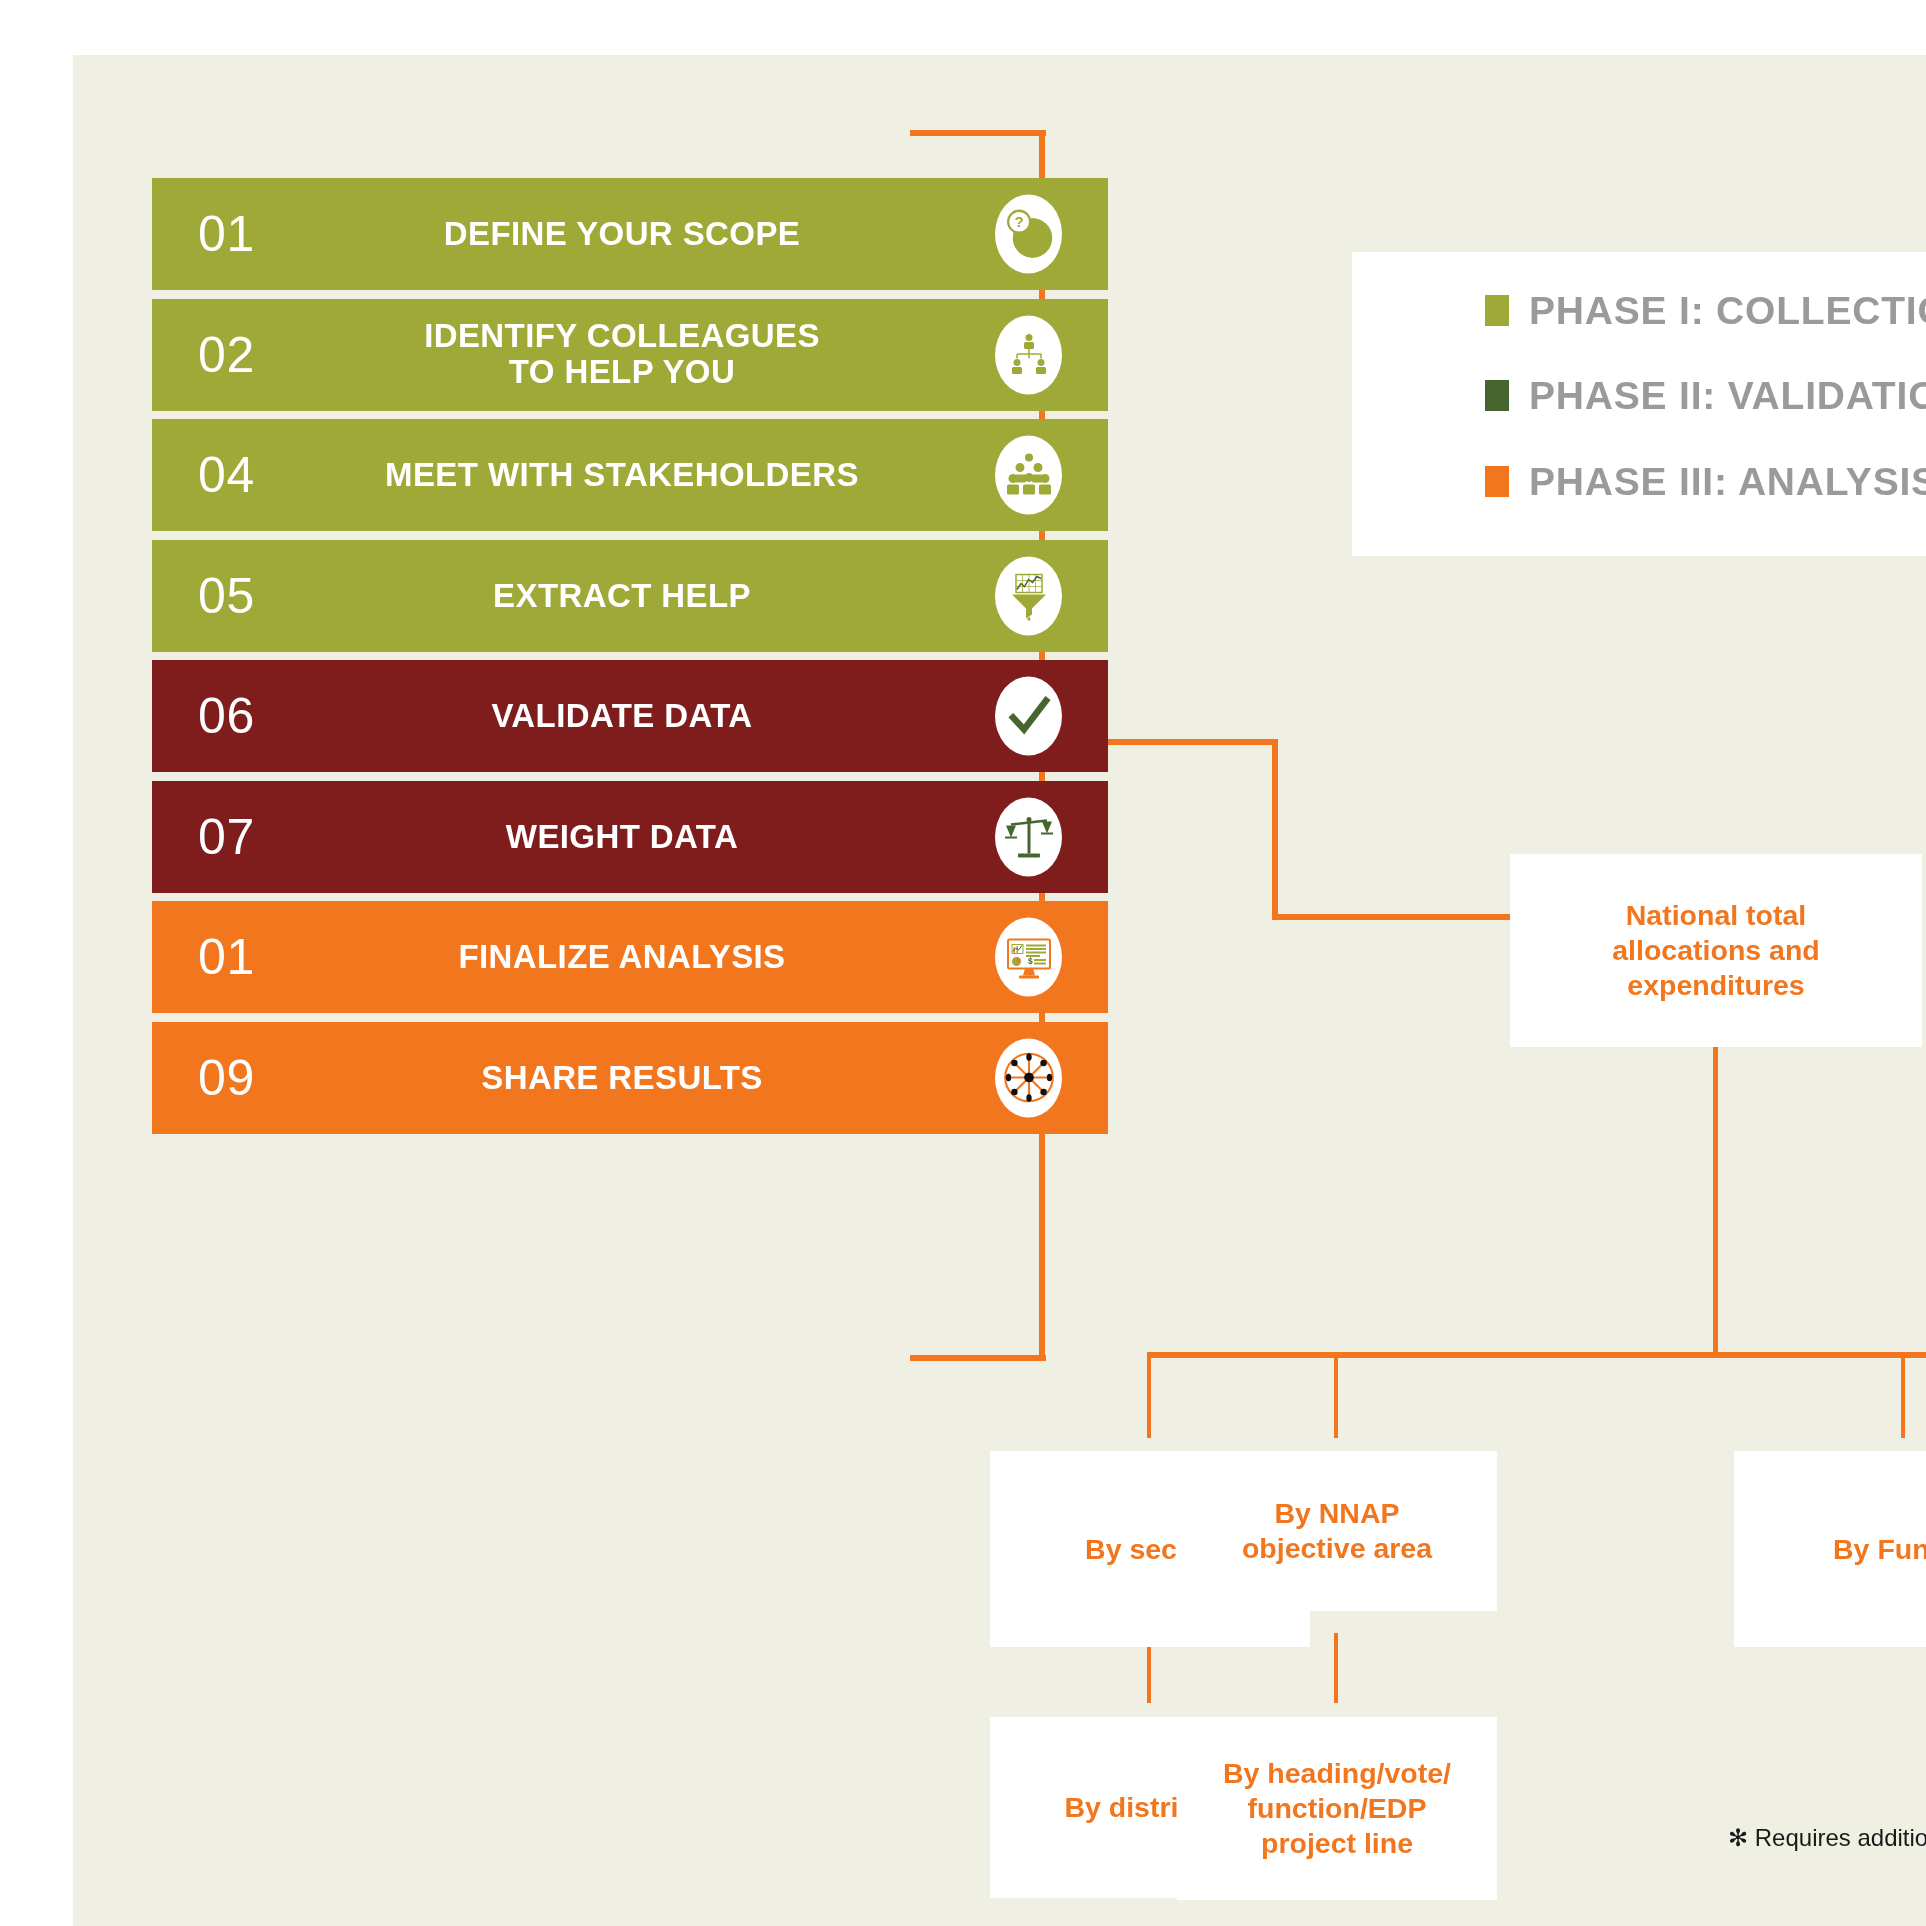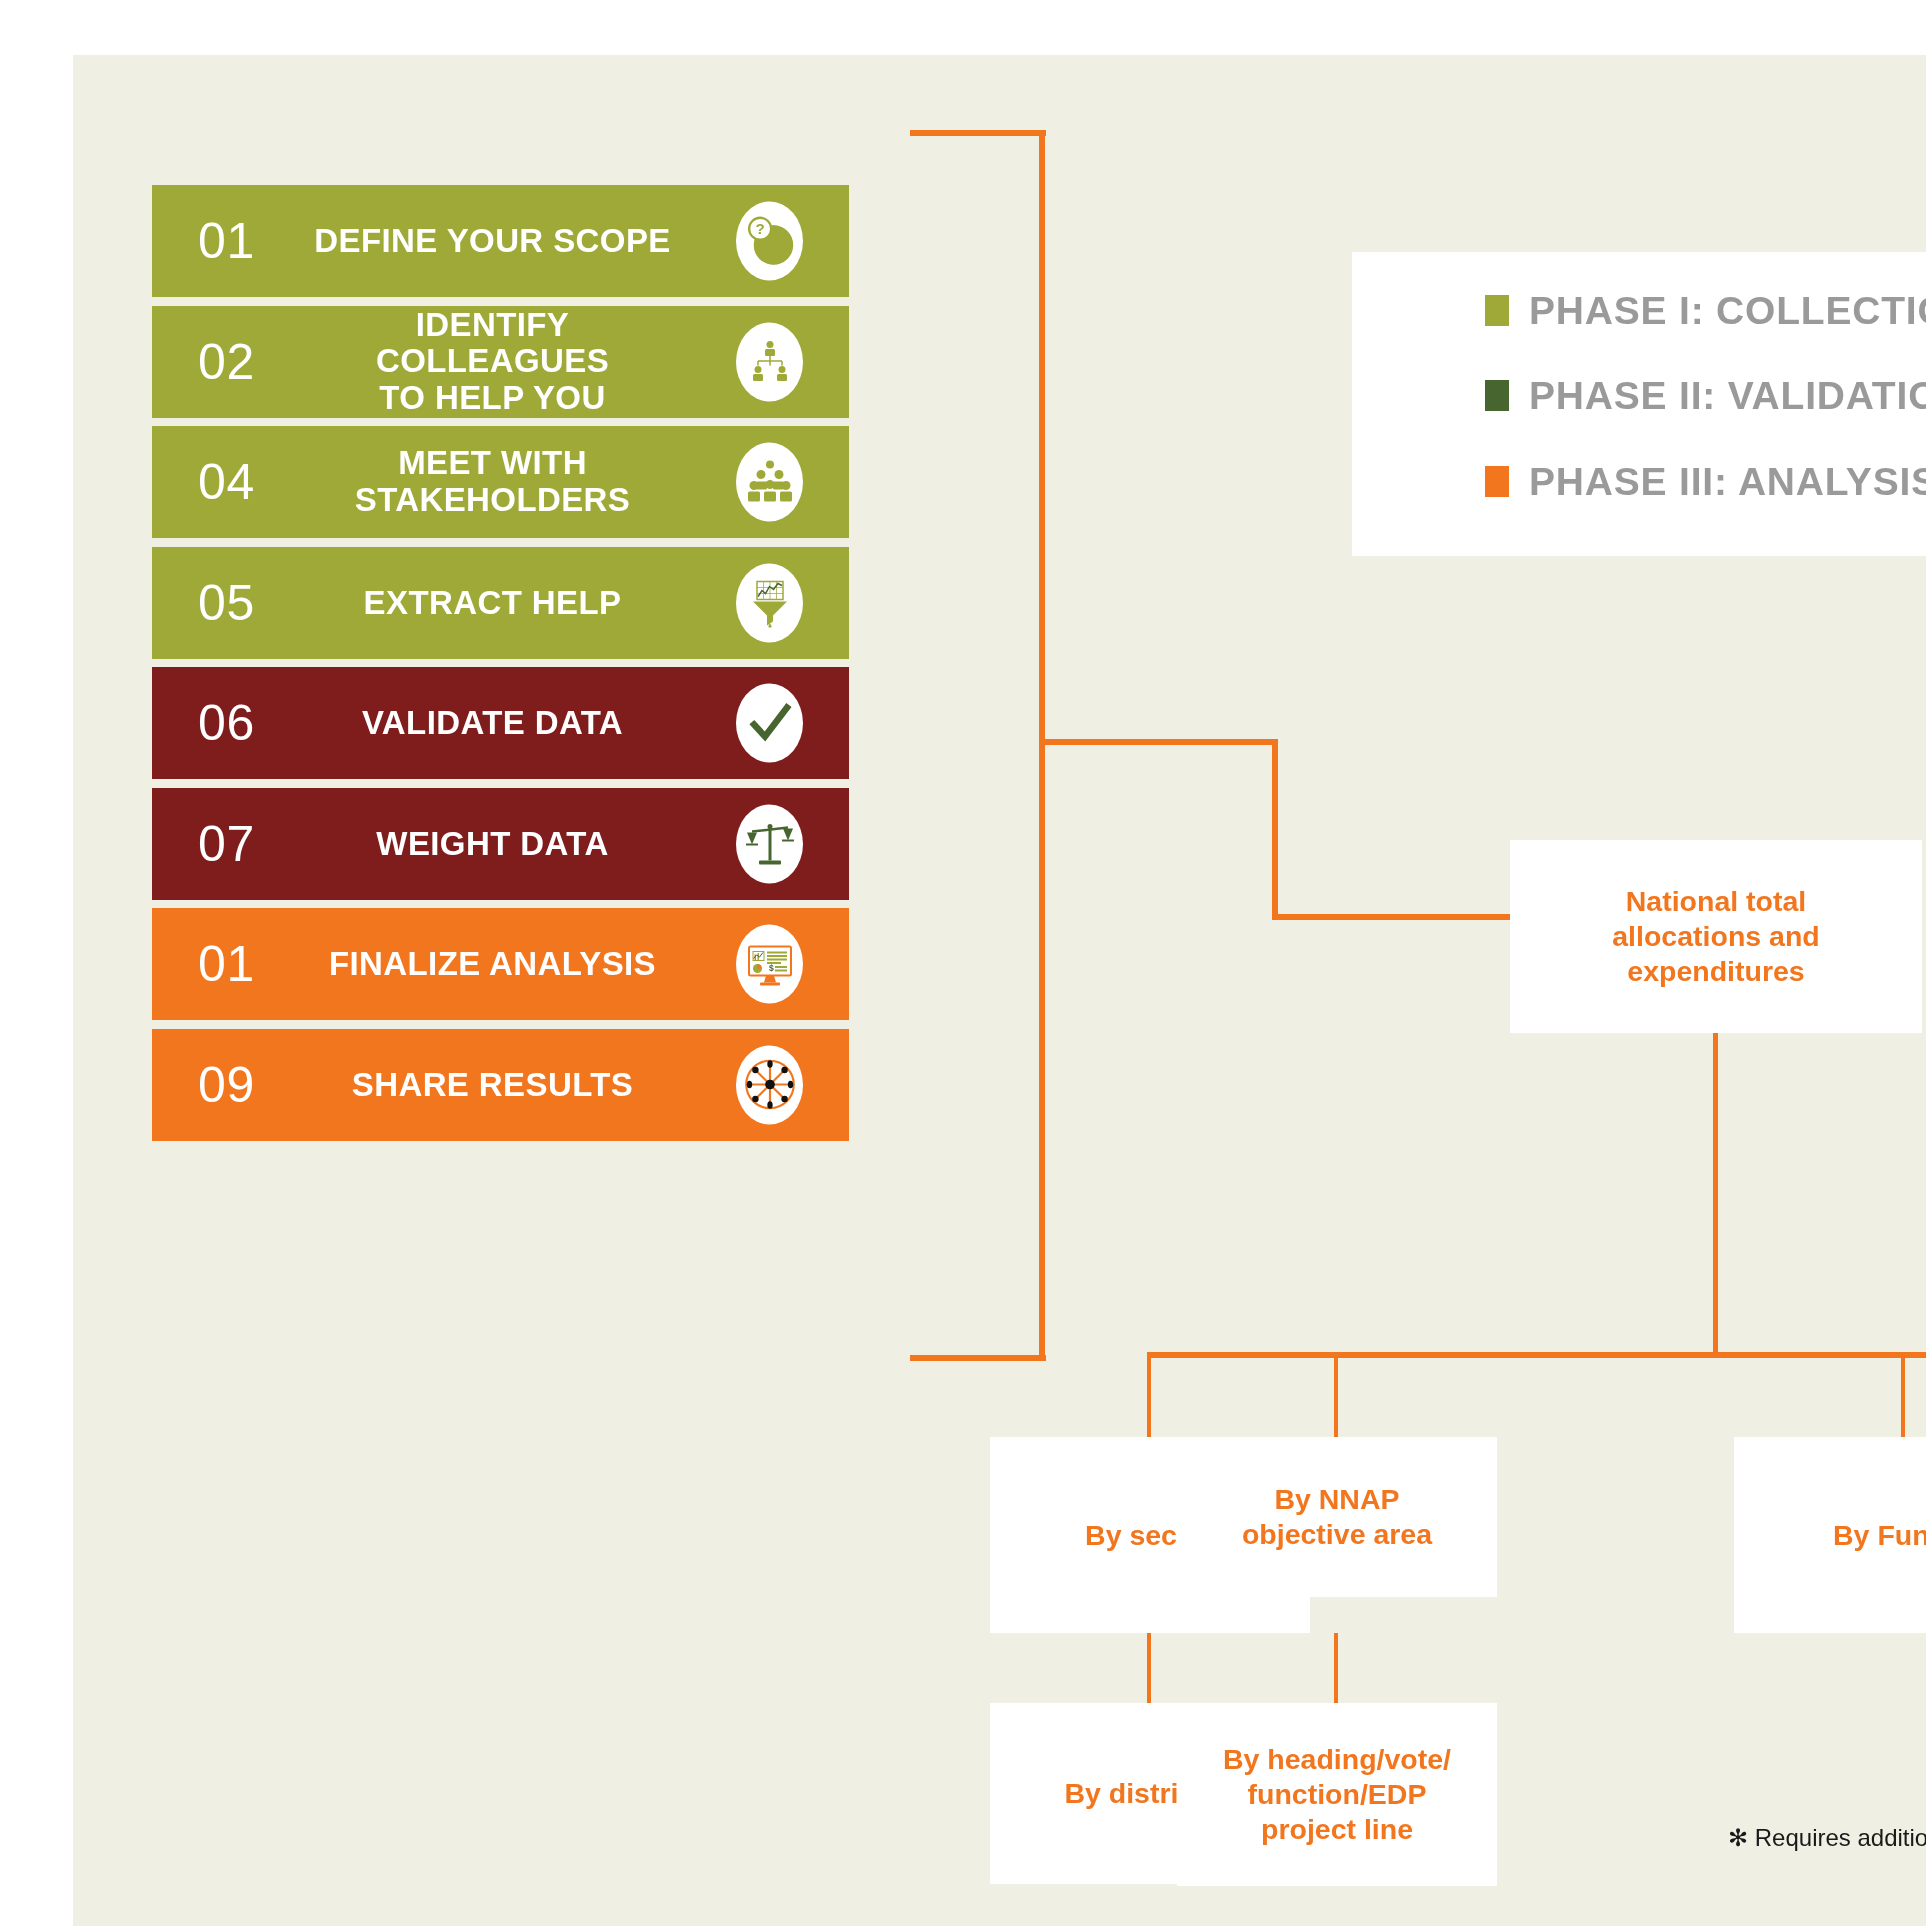--- a/index.html
+++ b/index.html
@@ -4,21 +4,21 @@
 <style>
   html,body{margin:0;padding:0;background:#ffffff;}
   body{width:2542px;height:1965px;font-family:"Liberation Sans",sans-serif;overflow:hidden;}
 
   #canvas{position:relative;width:2542px;height:1965px;background:#ffffff;}
 
   
   #panel{position:absolute;left:73px;top:55px;width:2442px;height:1880px;background:#EFF0E3;}
 
   
-  #steps{position:absolute;left:152px;top:185px;width:697px;}
+  #steps{position:absolute;left:152px;top:178px;width:956px;}
   .step{position:relative;height:112px;margin-bottom:8.5px;display:flex;align-items:center;box-sizing:border-box;}
   .step.green{background:#9FA937;}
   .step.dgreen{background:#7f1d1d;}
   .step.orange{background:#F2761E;}
 
   .step-num{position:absolute;left:46px;top:50%;transform:translateY(-50%);
     font-size:50px;color:#ffffff;font-weight:300;letter-spacing:0.8px;
     font-family:"Liberation Sans",sans-serif;line-height:1;}
   .step-label{position:absolute;left:150px;right:166px;top:50%;transform:translateY(-50%);
     text-align:center;color:#ffffff;font-weight:bold;font-size:33px;line-height:1.12;
@@ -36,21 +36,21 @@
   .legend-row:nth-of-type(3){top:210px;}
   .legend-swatch{width:24px;height:31px;margin-right:20px;flex:0 0 auto;}
   .legend-text{color:#9A9A9A;font-size:39px;font-weight:bold;letter-spacing:0.8px;
     white-space:nowrap;line-height:1;}
 
   
   .conn{position:absolute;background:#F2761E;}
 
   
   .fbox{position:absolute;background:#ffffff;display:flex;align-items:center;justify-content:center;
-    text-align:center;color:#F2761E;font-weight:bold;line-height:1.22;box-sizing:border-box;padding:10px;}
+    text-align:center;color:#F2761E;font-weight:bold;line-height:1.22;box-sizing:border-box;padding:10px;margin-top:14px;}
 
   #box-national{left:1510px;top:840px;width:412px;height:193px;font-size:28.5px;}
   #box-sector{left:990px;top:1437px;width:320px;height:196px;font-size:28.5px;}
   #box-nnap{left:1177px;top:1437px;width:320px;height:160px;font-size:28.5px;}
   #box-funder{left:1734px;top:1437px;width:339px;height:196px;font-size:28.5px;}
   #box-district{left:990px;top:1703px;width:320px;height:181px;font-size:28.5px;}
   #box-heading{left:1177px;top:1703px;width:320px;height:183px;font-size:28.5px;}
 
   #footnote{position:absolute;left:1728px;top:1824px;color:#1A1A1A;font-size:24px;
     white-space:nowrap;letter-spacing:0px;}

